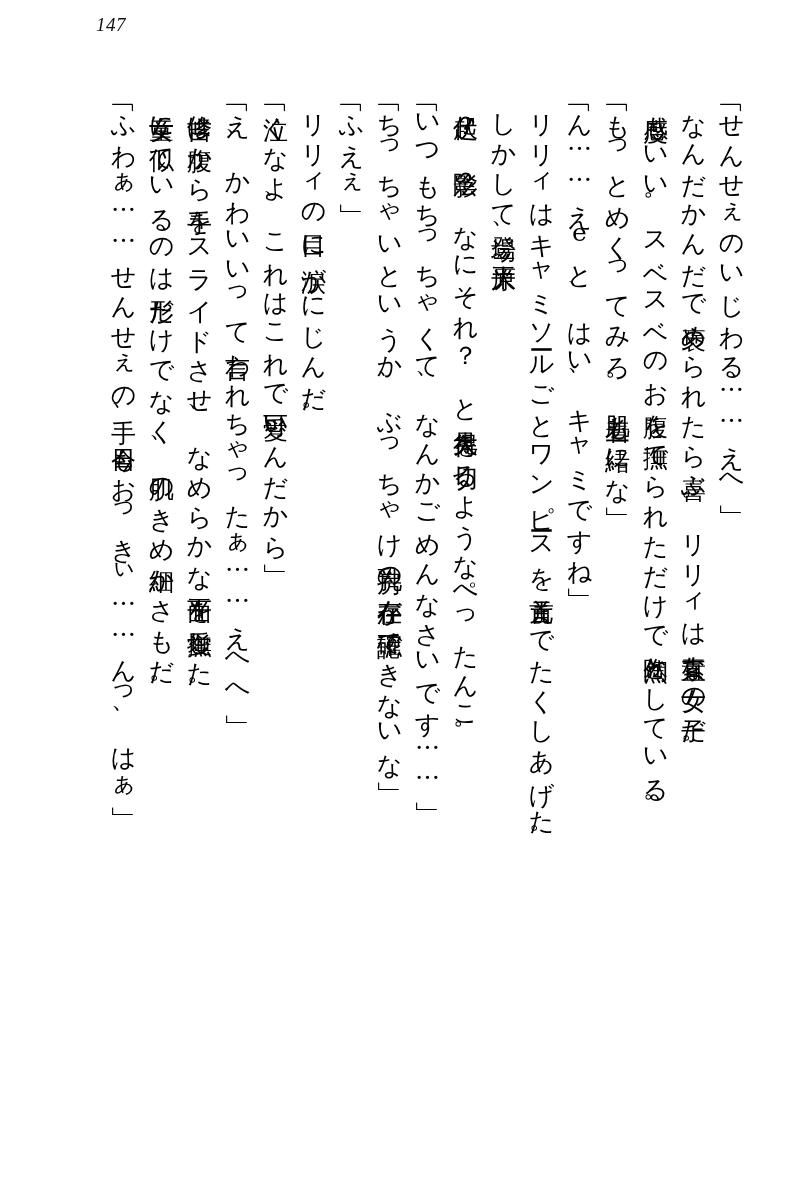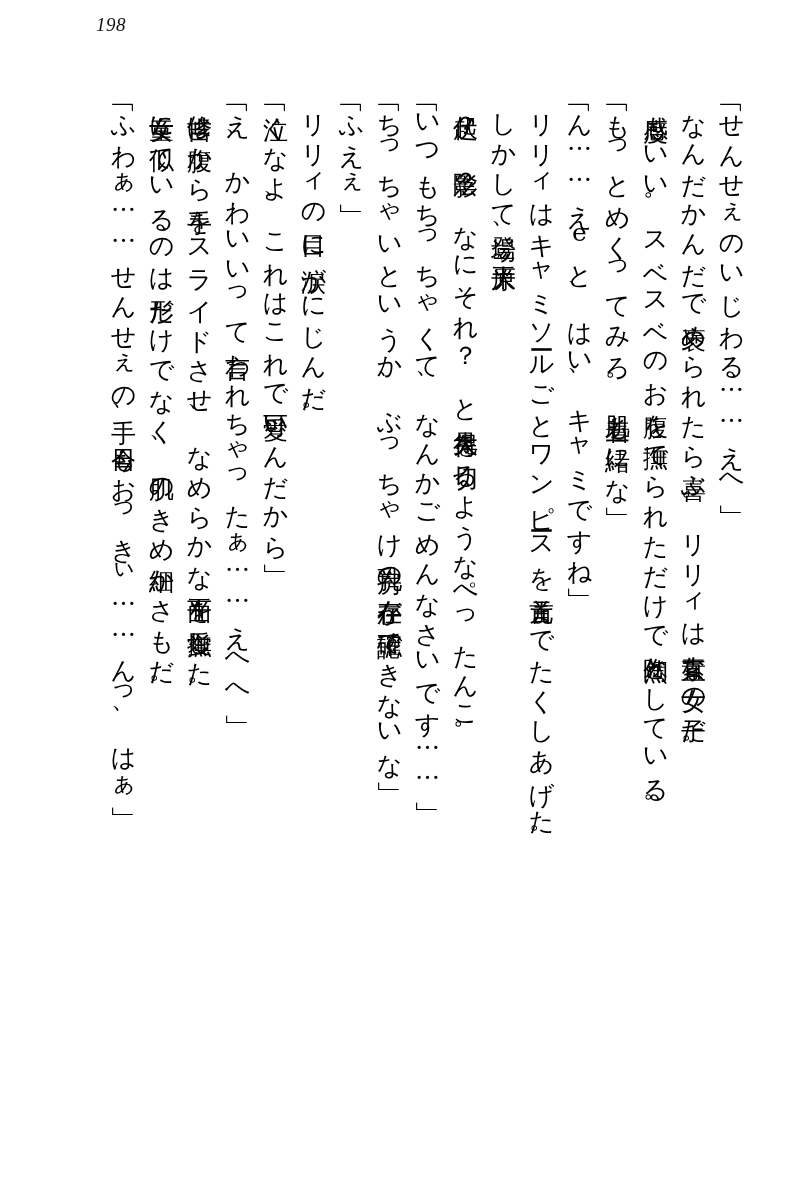--- a/index.html
+++ b/index.html
@@ -56,21 +56,21 @@
     flex: 0 0 38px;
     text-align: start;
     color: #000000;
   }
 </style>
 </head>
 <body>
 
 <div class="page">
 
-  <div class="page-number">198</div>
+  <div class="page-number">147</div>
 
   <div class="body-text">
     <div class="line">「せんせぇのいじわる……えへ」</div>
     <div class="line">なんだかんだで褒められたら喜ぶ。リリィは素直な女の子だ。</div>
     <div class="line">感度もいい。スベスベのお腹を撫でられただけで陶然としている。</div>
     <div class="line">「もっとめくってみろ。肌着も一緒にな」</div>
     <div class="line">「ん……えеと、はい、キャミですね」</div>
     <div class="line">リリィはキャミソールごとワンピースを首元までたくしあげた。</div>
     <div class="line">しかして登場、大平原。</div>
     <div class="line">起伏？　陰影？　なにそれ？　と大見得を切るようなぺったんこ。</div>

